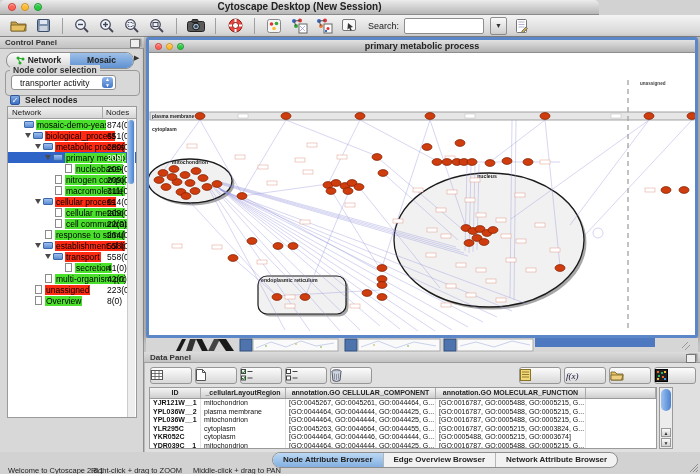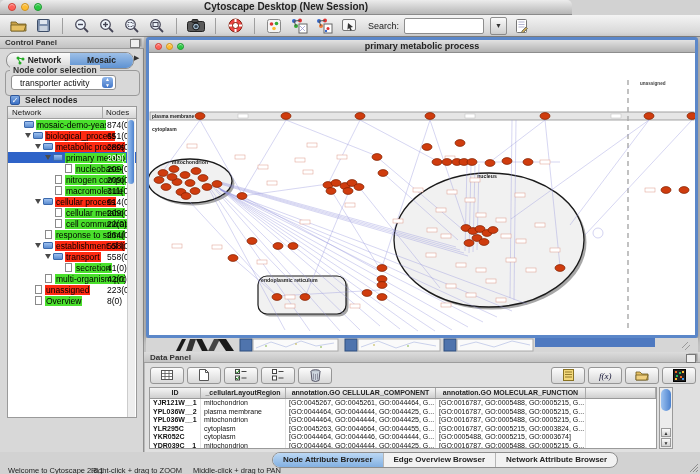--- a/index.html
+++ b/index.html
@@ -1,21 +1,21 @@
 <!DOCTYPE html>
 <html><head>
 <meta charset="utf-8">
 <style>
   html,body{margin:0;padding:0;background:#555;}
   #app{position:relative;width:700px;height:474px;background:#d2d2d2;overflow:hidden;
        font-family:"Liberation Sans","DejaVu Sans",sans-serif;-webkit-font-smoothing:antialiased;}
   .abs{position:absolute;}
   
   #titlebar{left:0;top:0;width:572px;height:14px;background:linear-gradient(#ececec,#b6b6b6);
-            border-bottom:1px solid #8a8a8a;border-radius:5px 5px 0 0;}
+            border-bottom:1px solid #8a8a8a;border-radius:5px 5px 0 0;padding-left:27px;}
   #titlebar .title{position:absolute;left:0;right:0;top:1px;text-align:center;font-size:10px;font-weight:bold;color:#222;}
   .lights{position:absolute;left:8px;top:3px;display:flex;gap:5px;}
   .light{width:8px;height:8px;border-radius:50%;box-shadow:inset 0 1px 1px rgba(255,255,255,.6);}
   .l-red{background:#ff5f57;border:1px solid #cf4036;box-sizing:border-box;}
   .l-yel{background:#febc2e;border:1px solid #ce9220;box-sizing:border-box;}
   .l-grn{background:#28c840;border:1px solid #1d9a30;box-sizing:border-box;}
   #toolbar{left:0;top:15px;width:700px;height:22px;background:linear-gradient(#f4f4f4,#d3d3d3);
            border-bottom:1px solid #868686;display:flex;align-items:center;padding-left:8px;box-sizing:border-box;gap:5px;}
   .tbtn{width:20px;height:18px;display:flex;align-items:center;justify-content:center;}
   .tsep{width:1px;height:16px;background:#9f9f9f;margin:0 4px;}
@@ -68,22 +68,22 @@
   #ntitle .title{position:absolute;left:0;right:0;top:0;text-align:center;font-size:9px;font-weight:bold;color:#222;line-height:13px;}
   #ntitle .lights{left:6px;top:3px;gap:4px;}
   #ntitle .light{width:7px;height:7px;}
   #net{left:149px;top:53px;background:#ffffff;}
   #bgstrip{left:146px;top:338px;width:552px;height:14px;background:#d6d6d6;}
   
   #dpanel{left:144px;top:352px;width:556px;height:100px;background:#e0e0e0;border-left:1px solid #bbb;box-sizing:border-box;}
   #dp-header{left:144px;top:352px;width:556px;height:11px;background:linear-gradient(#dcdcdc,#c2c2c2);
              border-bottom:1px solid #9d9d9d;font-size:8px;font-weight:bold;color:#333;line-height:11px;padding-left:6px;box-sizing:border-box;}
   #dp-toolbar{left:150px;top:365px;width:546px;height:20px;display:flex;align-items:center;gap:3px;}
-  .dbtn{width:34px;height:17px;border:1px solid #969696;border-radius:3px;background:linear-gradient(#fcfcfc,#d8d8d8);
-        display:flex;align-items:center;justify-content:center;box-sizing:border-box;}
+  .dbtn{width:42px;height:17px;border:1px solid #969696;border-radius:3px;background:linear-gradient(#fcfcfc,#d8d8d8);
+        display:flex;align-items:center;justify-content:flex-start;box-sizing:border-box;}
   .dspacer{flex:1;}
   #dtable{left:149px;top:387px;width:508px;height:62px;background:#fff;border:1px solid #9a9a9a;box-sizing:border-box;overflow:hidden;}
   .dhead{display:flex;height:10px;background:linear-gradient(#f5f5f5,#cfcfcf);border-bottom:1px solid #999;}
   .dhead>div{font-size:7px;font-weight:bold;color:#222;text-align:center;line-height:10px;border-right:1px solid #aaa;
              overflow:hidden;white-space:nowrap;box-sizing:border-box;}
   .drow{display:flex;height:8.6px;}
   .dcell{font-size:7px;color:#111;line-height:8.6px;white-space:nowrap;overflow:hidden;border-right:1px solid #e4e4e4;padding-left:3px;box-sizing:border-box;}
   .c0{width:51px;font-weight:bold;}
   .c1{width:85px;}
   .c2{width:150px;}

